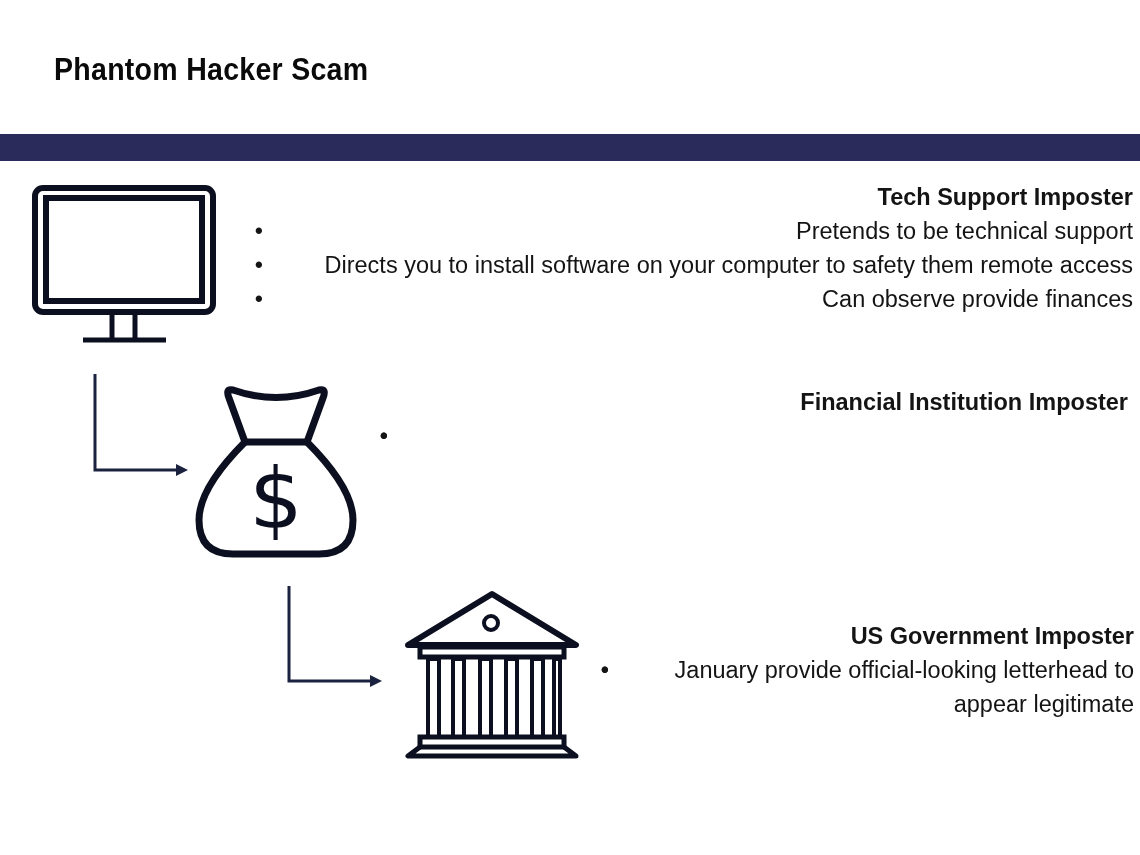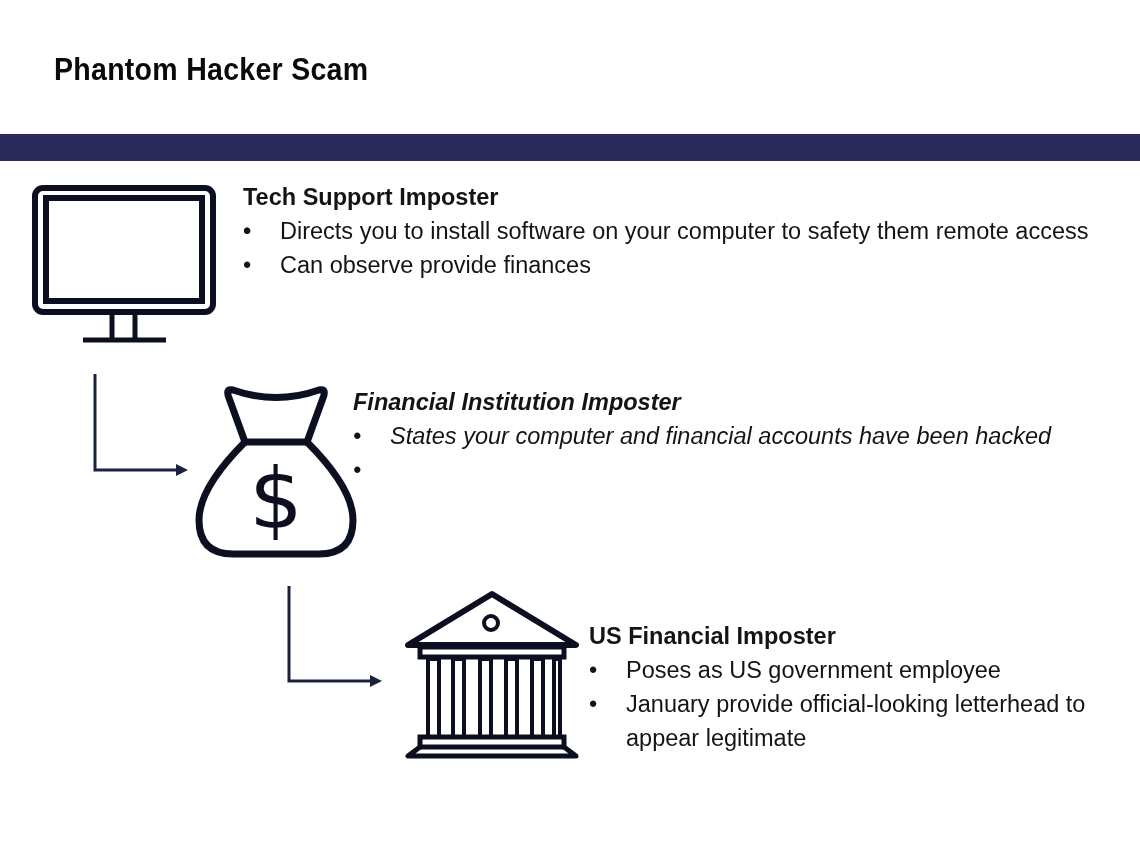--- a/index.html
+++ b/index.html
@@ -11,21 +11,21 @@
     position: absolute; left: 54px; top: 52px;
     font-family: "Liberation Sans", sans-serif; font-weight: bold; font-size: 31px;
     letter-spacing: 0.3px; color: #0a0a0a;
     transform: scaleX(0.92); transform-origin: left top;
   }
   .band {
     position: absolute; left: 0; top: 134px; width: 1140px; height: 27px;
     background: #2b2b5b;
   }
   .icon { position: absolute; }
-  .block { position: absolute; font-size: 23.5px; line-height: 34px; color: #141414; }
+  .block { position: absolute; font-size: 23.5px; line-height: 34px; color: #141414; text-align: right; }
   .block .heading { font-weight: bold; margin-bottom: 0; }
   .block ul { list-style: none; margin: 0; padding: 0; }
   .block li { position: relative; padding-left: 37px; }
   .block li .bullet { position: absolute; left: 0; top: 0; width: 20px; }
   .connector { position: absolute; }
 </style>
 </head>
 <body>
 
 <div class="title">Phantom Hacker Scam</div>
@@ -35,41 +35,41 @@
   <rect x="5" y="5" width="178" height="124" rx="8" ry="8" fill="none" stroke="#0b0f1f" stroke-width="6"></rect>
   <rect x="16" y="15" width="156" height="103" fill="none" stroke="#0b0f1f" stroke-width="6"></rect>
   <line x1="82" y1="131" x2="82" y2="156" stroke="#0b0f1f" stroke-width="5"></line>
   <line x1="105" y1="131" x2="105" y2="156" stroke="#0b0f1f" stroke-width="5"></line>
   <line x1="53" y1="157" x2="136" y2="157" stroke="#0b0f1f" stroke-width="5"></line>
 </svg>
 
 <div class="block" style="left:243px; top:180px; width:890px;">
   <div class="heading">Tech Support Imposter</div>
   <ul>
-    <li><span class="bullet">•</span></li>
+    <li><span class="bullet">•</span><span>Pretends to be technical support</span></li>
     <li><span class="bullet">•</span><span>Directs you to install software on your computer to safety them remote access</span></li>
     <li><span class="bullet">•</span><span>Can observe provide finances</span></li>
   </ul>
 </div>
 
 <svg class="connector" style="left:90px; top:372px;" width="102" height="106" viewBox="0 0 102 106">
   <path d="M5 2 L5 98 L88 98" fill="none" stroke="#1b2240" stroke-width="3"></path>
   <polygon points="86,92 98,98 86,104" fill="#1b2240"></polygon>
 </svg>
 
 <svg class="icon" style="left:193px; top:380px;" width="166" height="182" viewBox="0 0 166 182">
   <path d="M40 10 Q83 25 126 10 Q134 8 130 18 L114 62 L52 62 L36 18 Q32 8 40 10 Z" fill="none" stroke="#0b0f1f" stroke-width="7" stroke-linejoin="round"></path>
   <path d="M52 62 Q6 108 6 140 Q6 174 40 174 L126 174 Q160 174 160 140 Q160 108 114 62" fill="none" stroke="#0b0f1f" stroke-width="7" stroke-linejoin="round"></path>
   <text x="83" y="148" text-anchor="middle" font-family="DejaVu Sans, sans-serif" font-size="84" fill="#0b0f1f">$</text>
 </svg>
 
-<div class="block" style="left:353px; top:385px; width:760px;font-style:italic;">
+<div class="block" style="left:368px; top:385px; width:760px;">
   <div class="heading">Financial Institution Imposter</div>
   <ul>
-    <li><span class="bullet">•</span><span>States your computer and financial accounts have been hacked</span></li>
+    <li><span class="bullet">•</span></li>
     <li><span class="bullet">•</span></li>
   </ul>
 </div>
 
 <svg class="connector" style="left:284px; top:584px;" width="104" height="106" viewBox="0 0 104 106">
   <path d="M5 2 L5 97 L88 97" fill="none" stroke="#1b2240" stroke-width="3"></path>
   <polygon points="86,91 98,97 86,103" fill="#1b2240"></polygon>
 </svg>
 
 <svg class="icon" style="left:402px; top:590px;" width="180" height="172" viewBox="0 0 180 172">
@@ -82,18 +82,18 @@
     <rect x="78" y="69" width="11" height="78"></rect>
     <rect x="104" y="69" width="11" height="78"></rect>
     <rect x="130" y="69" width="11" height="78"></rect>
     <rect x="152" y="69" width="6" height="78"></rect>
   </g>
   <rect x="18" y="147" width="144" height="10" fill="none" stroke="#0b0f1f" stroke-width="5"></rect>
   <path d="M18 157 L6 166 L174 166 L162 157" fill="none" stroke="#0b0f1f" stroke-width="5" stroke-linejoin="round"></path>
 </svg>
 
 <div class="block" style="left:589px; top:619px; width:545px;">
-  <div class="heading">US Financial Imposter</div>
+  <div class="heading">US Government Imposter</div>
   <ul>
-    <li><span class="bullet">•</span><span>Poses as US government employee</span></li>
+    <li><span class="bullet">•</span></li>
     <li><span class="bullet">•</span><span>January provide official-looking letterhead to appear legitimate</span></li>
   </ul>
 </div>
 
 </body></html>

